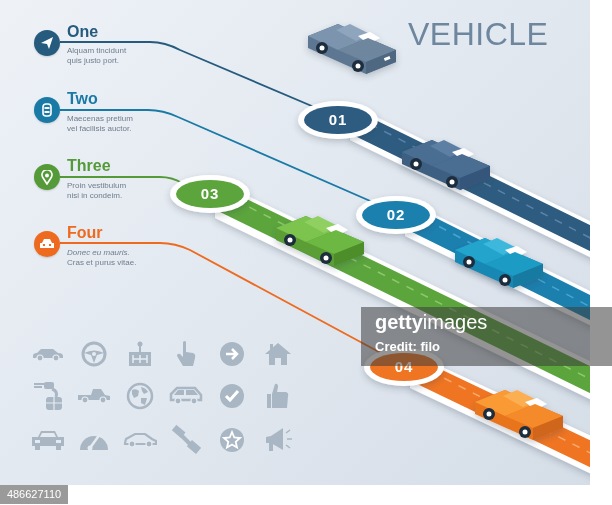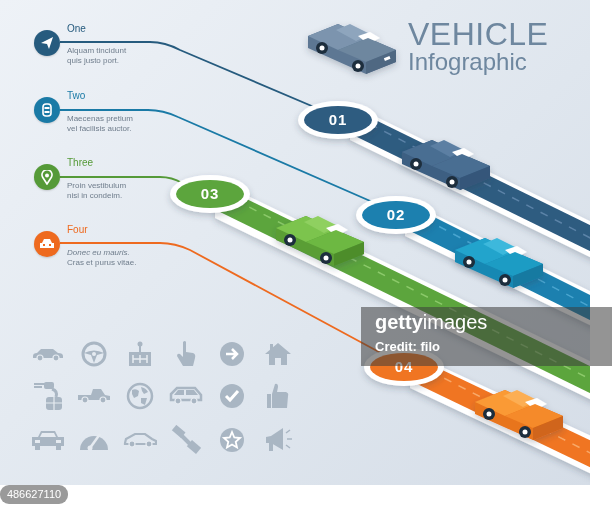--- a/index.html
+++ b/index.html
@@ -1,31 +1,31 @@
 <!DOCTYPE html>
 <html><head>
 <meta charset="utf-8">
 <style>
   html, body { margin:0; padding:0; }
   body { width:612px; height:505px; background:#ffffff; position:relative; overflow:hidden; font-family:"Liberation Sans", sans-serif; }
   .canvas { position:absolute; left:0; top:0; width:590px; height:485px; background:linear-gradient(135deg,#eef2f7 0%,#dfe6ee 60%,#d5dde7 100%); overflow:hidden; }
   .scene { position:absolute; left:0; top:0; }
   .step { position:absolute; left:0; }
   .step-icon { position:absolute; left:34px; width:26px; height:26px; border-radius:50%; display:flex; align-items:center; justify-content:center; box-shadow:0 1px 2px rgba(0,0,0,.15); }
-  .step-title { position:absolute; left:67px; font-weight:normal; font-size:10px; white-space:nowrap; }
+  .step-title { position:absolute; left:67px; font-weight:bold; font-size:16px; white-space:nowrap; }
   .step-desc { position:absolute; left:67px; font-size:8px; line-height:10.5px; color:#6f7d8c; white-space:nowrap; }
   .title-main { position:absolute; left:408px; top:16px; font-size:32px; font-weight:normal; color:#6e879f; letter-spacing:0.5px; }
   .title-sub { position:absolute; left:408px; top:48px; font-size:24px; color:#6e879f; }
   .icon-grid { position:absolute; left:30px; top:338px; width:272px; }
   .ig { position:absolute; width:36px; height:32px; display:flex; align-items:center; justify-content:center; }
   .watermark { position:absolute; left:361px; top:307px; width:251px; height:59px; background:rgba(60,60,60,0.55);padding-left:36px; }
   .wm-brand { position:absolute; left:14px; top:4px; font-size:20px; color:#fff; }
   .wm-brand b { font-weight:bold; }
   .wm-credit { position:absolute; left:14px; top:32px; font-size:13px; color:#fff; font-weight:bold; }
-  .id-badge { position:absolute; left:0; top:485px; width:68px; height:19px; background:#9a9a9a; color:#fff; font-size:11px; line-height:19px; text-align:center;border-radius:9px; }
+  .id-badge { position:absolute; left:0; top:485px; width:68px; height:19px; background:#9a9a9a; color:#fff; font-size:11px; line-height:19px; text-align:center; }
 </style>
 </head>
 <body>
 
 <div class="canvas">
 
   <svg class="scene" width="590" height="485" viewBox="0 0 590 485">
     <defs>
       <filter id="sh" x="-20%" y="-20%" width="140%" height="160%">
         <feDropShadow dx="0" dy="3" stdDeviation="3" flood-color="#2a3b4f" flood-opacity="0.25"></feDropShadow>
@@ -146,21 +146,20 @@
         <circle cx="50" cy="44" r="2.5" fill="#ffffff"></circle>
     </g>
   </svg>
 
   <div style="position:absolute;left:318px;top:111px;width:40px;text-align:center;color:#fff;font-weight:bold;font-size:15px;letter-spacing:1px;">01</div>
   <div style="position:absolute;left:376px;top:206px;width:40px;text-align:center;color:#fff;font-weight:bold;font-size:15px;letter-spacing:1px;">02</div>
   <div style="position:absolute;left:190px;top:185px;width:40px;text-align:center;color:#fff;font-weight:bold;font-size:15px;letter-spacing:1px;">03</div>
   <div style="position:absolute;left:384px;top:358px;width:40px;text-align:center;color:#fff;font-weight:bold;font-size:15px;letter-spacing:1px;">04</div>
 
   <div class="title-main">VEHICLE</div>
-  <div class="title-sub">Infographic</div>
 
   <div class="step">
     <div class="step-icon" style="top:30px;background:#265b7e;">
       <svg width="14" height="14" viewBox="0 0 14 14">
           <polygon points="1,7 13,1 9,13 7,8" fill="#fff"></polygon>
         </svg>
     </div>
     <div class="step-title" style="top:23px;color:#265b7e;">One</div>
     <div class="step-desc" style="top:46px;">Alquam tincidunt</div>
     <div class="step-desc" style="top:56px;">quis justo port.</div>

